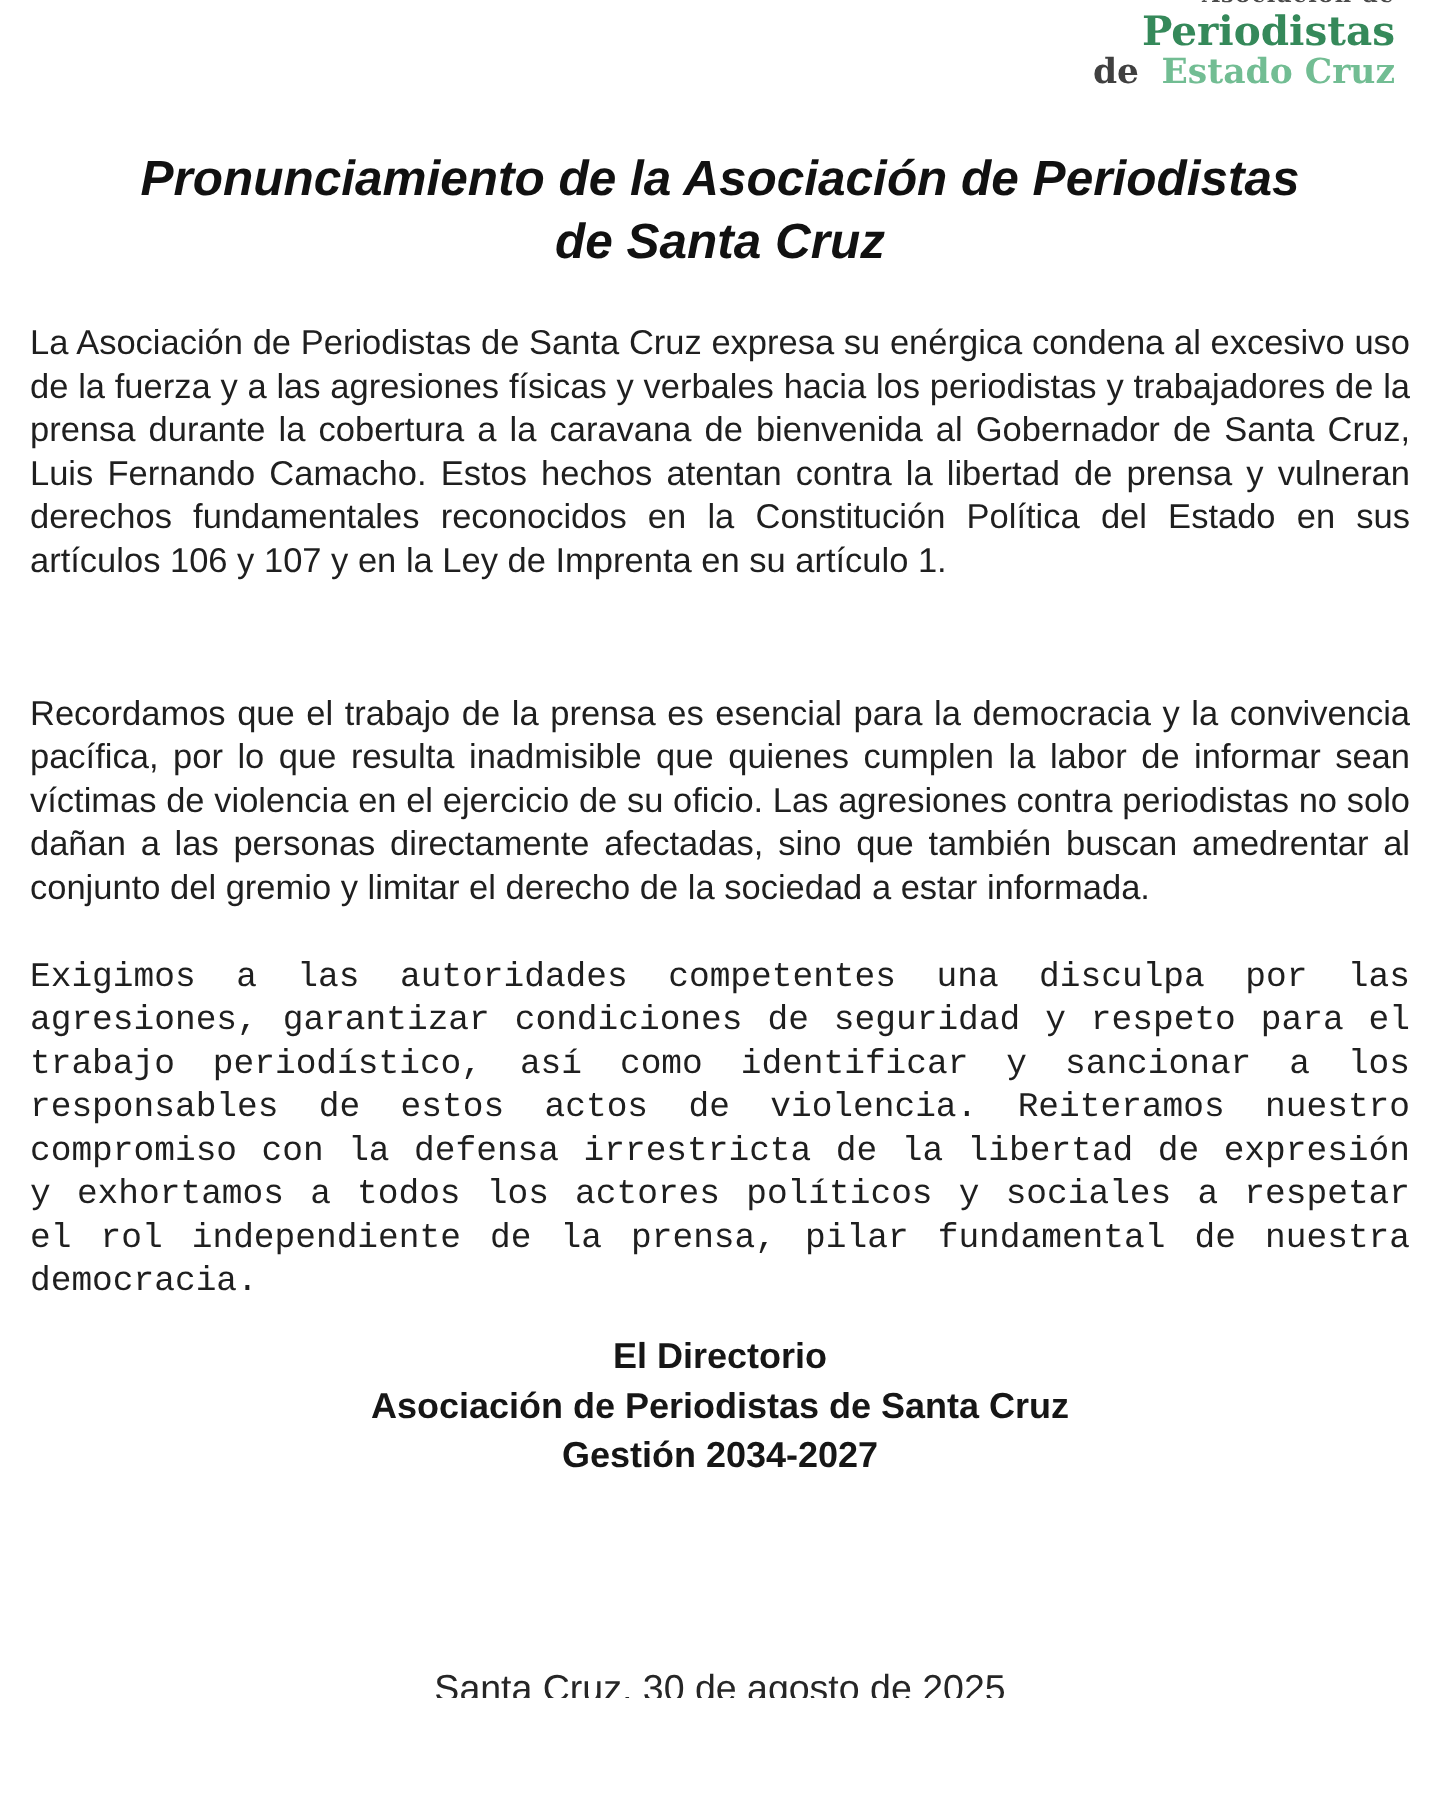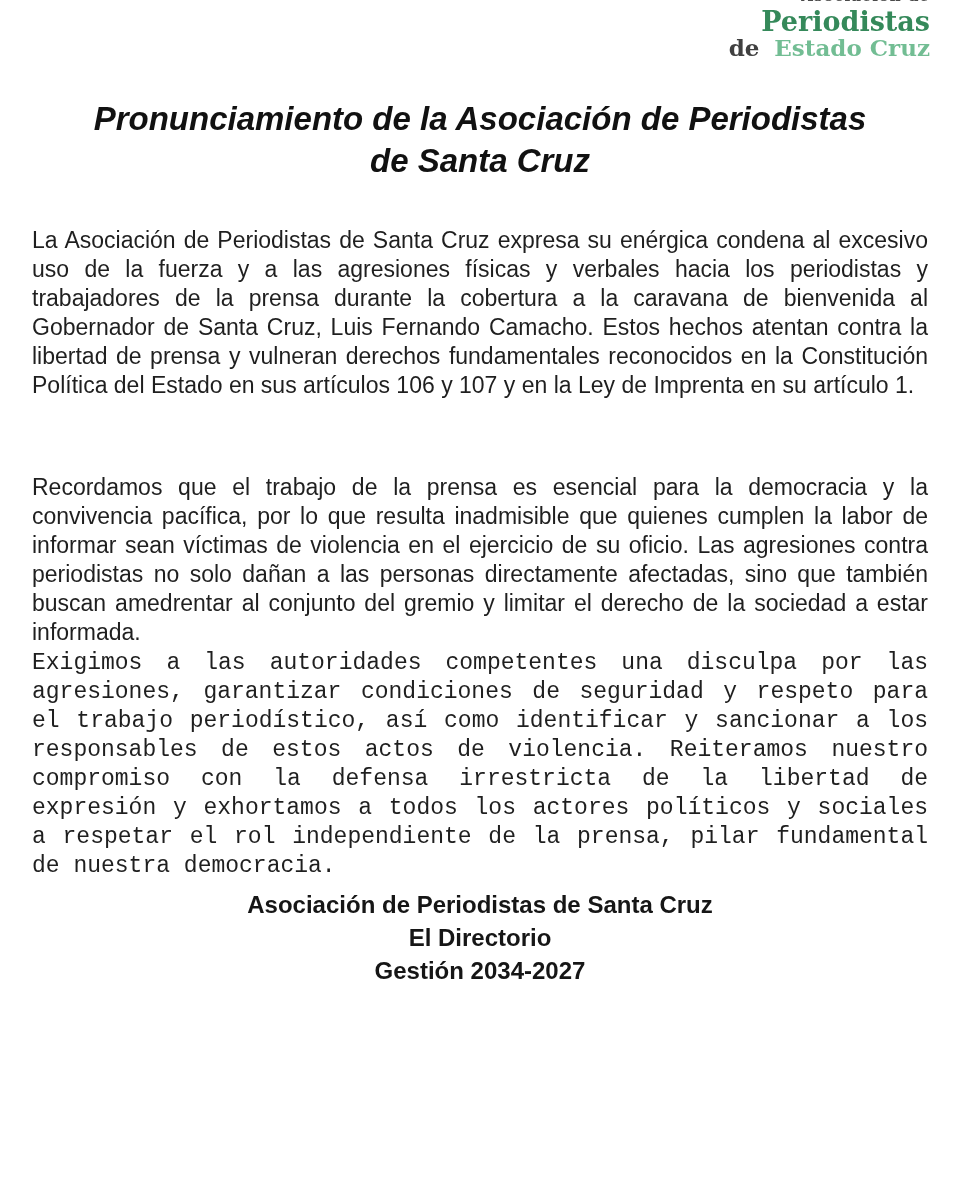--- a/index.html
+++ b/index.html
@@ -64,21 +64,21 @@
     color: #111111;
     margin: 0;
     font-style: italic;
   }
 
   
   .body-par {
     position: absolute;
     left: 20px;
     right: 20px;
-    margin: 12px;
+    margin: 0;
     font-size: 23px;
     line-height: 29px;
     text-align: justify;
     color: #1f1f1f;
   }
   .para1 { top: 214px; }
   .para2 { top: 461px; }
   .para3 { top: 637px; font-family: Liberation Mono, monospace; }
 
   
@@ -123,19 +123,20 @@
     <div>de Santa Cruz</div>
   </h1>
 
   <p class="body-par para1">La Asociación de Periodistas de Santa Cruz expresa su enérgica condena al excesivo uso de la fuerza y a las agresiones físicas y verbales hacia los periodistas y trabajadores de la prensa durante la cobertura a la caravana de bienvenida al Gobernador de Santa Cruz, Luis Fernando Camacho. Estos hechos atentan contra la libertad de prensa y vulneran derechos fundamentales reconocidos en la Constitución Política del Estado en sus artículos 106 y 107 y en la Ley de Imprenta en su artículo 1.</p>
 
   <p class="body-par para2">Recordamos que el trabajo de la prensa es esencial para la democracia y la convivencia pacífica, por lo que resulta inadmisible que quienes cumplen la labor de informar sean víctimas de violencia en el ejercicio de su oficio. Las agresiones contra periodistas no solo dañan a las personas directamente afectadas, sino que también buscan amedrentar al conjunto del gremio y limitar el derecho de la sociedad a estar informada.</p>
 
   <p class="body-par para3">Exigimos a las autoridades competentes una disculpa por las agresiones, garantizar condiciones de seguridad y respeto para el trabajo periodístico, así como identificar y sancionar a los responsables de estos actos de violencia. Reiteramos nuestro compromiso con la defensa irrestricta de la libertad de expresión y exhortamos a todos los actores políticos y sociales a respetar el rol independiente de la prensa, pilar fundamental de nuestra democracia.</p>
 
   <div class="signature">
+    <div>El Directorio</div>
     <div>Asociación de Periodistas de Santa Cruz</div>
-    <div>El Directorio</div>
     <div>Gestión 2034-2027</div>
   </div>
 
+  <div class="dateline">Santa Cruz, 30 de agosto de 2025</div>
 
 </div>
 
 </body></html>

